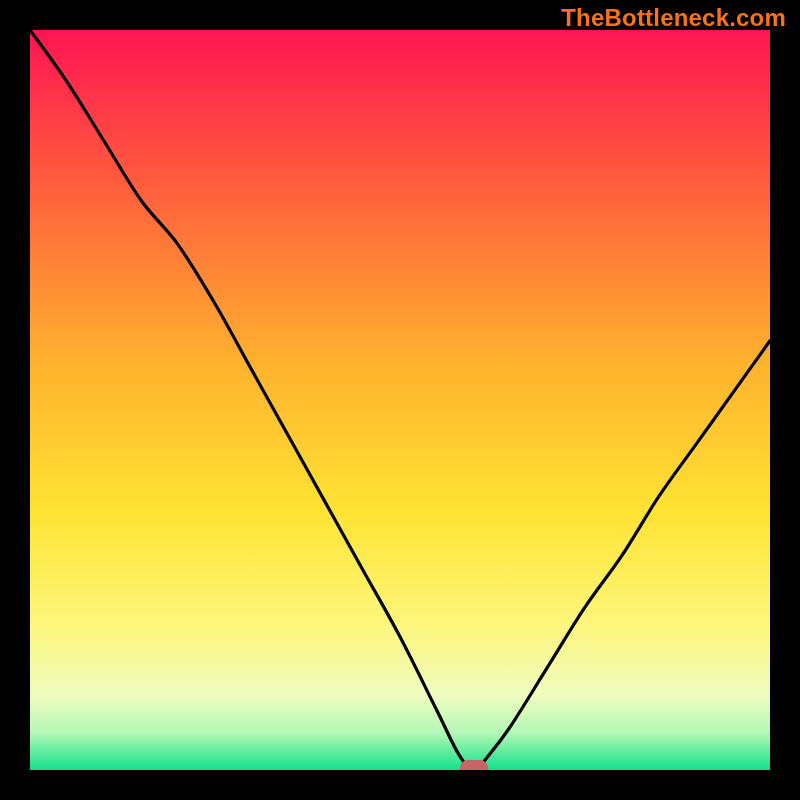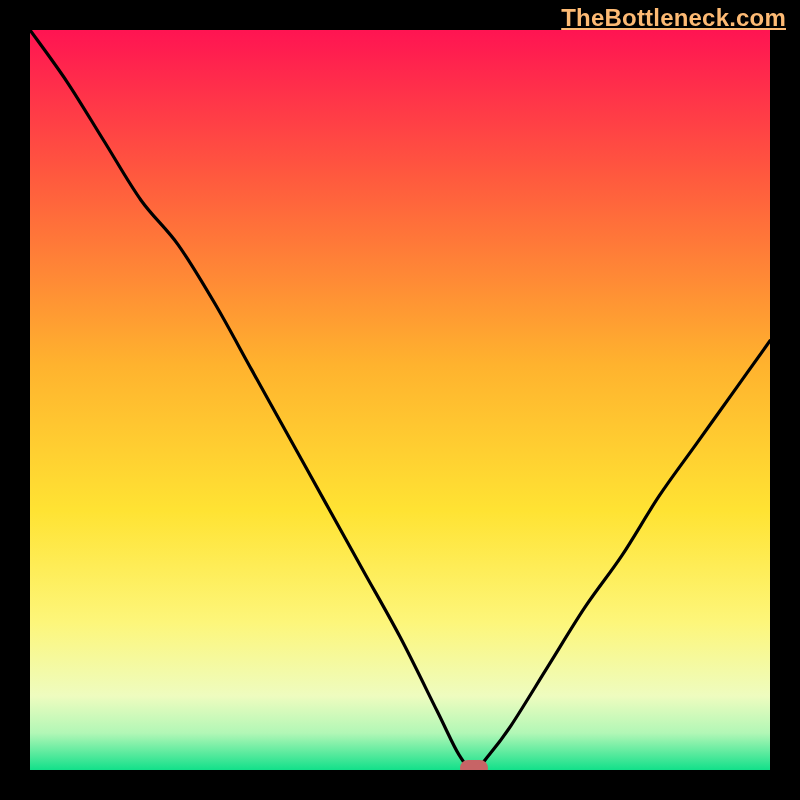--- a/index.html
+++ b/index.html
@@ -14,27 +14,26 @@
   .frame {
     position: relative;
     width: 800px;
     height: 800px;
     background: #000;
   }
   .watermark {
     position: absolute;
     top: 4px;
     right: 14px;
-    color: #fdba74;
+    color: #f97316;
     font-size: 24px;
     font-weight: 600;
     letter-spacing: 0.2px;
     z-index: 10;
     user-select: none;
-    text-decoration: underline;
   }
   .plot-wrap {
     position: absolute;
     left: 30px;
     top: 30px;
     width: 740px;
     height: 740px;
   }
   svg {
     display: block;

